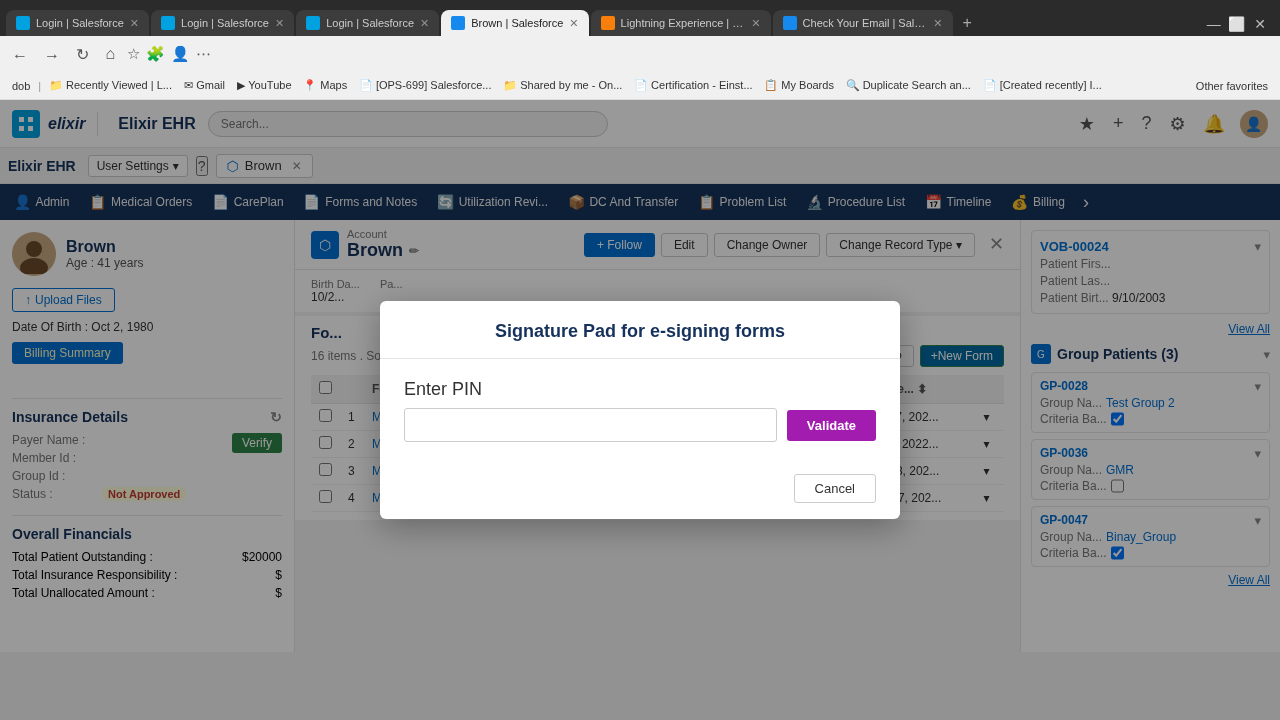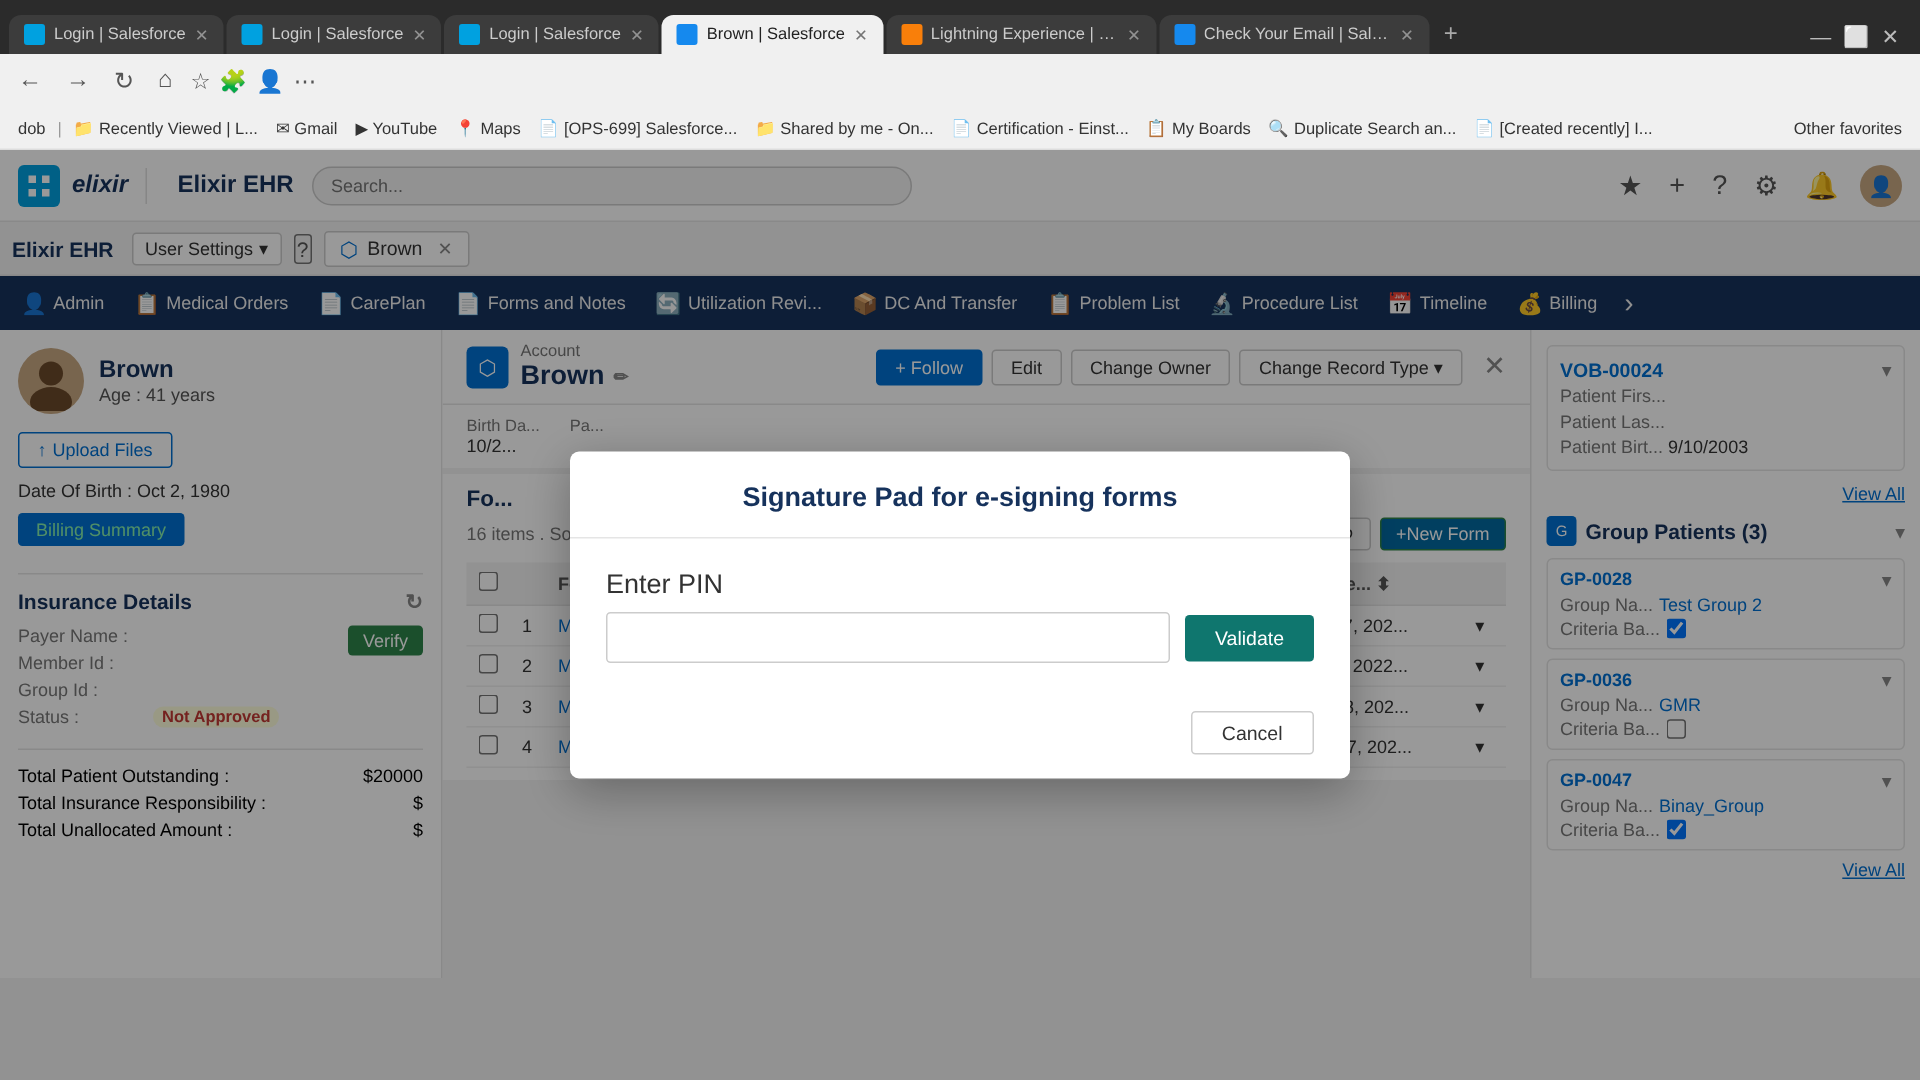--- a/index.html
+++ b/index.html
@@ -59,21 +59,21 @@
     .sf-content { display: flex; height: calc(720px - 100px - 48px - 32px - 36px - 36px - 36px); min-height: 0; }
 
     
     .left-sidebar { width: 295px; background: white; border-right: 1px solid #e5e5e5; overflow-y: auto; flex-shrink: 0; padding: 12px; }
     .patient-header { display: flex; align-items: center; gap: 10px; margin-bottom: 12px; }
     .patient-avatar { width: 44px; height: 44px; border-radius: 50%; background: #c8a882; display: flex; align-items: center; justify-content: center; font-size: 18px; color: #6b4a2a; overflow: hidden; }
     .patient-name { font-size: 16px; font-weight: 600; color: #16325c; }
     .patient-age { font-size: 12px; color: #555; }
     .upload-btn { display: flex; align-items: center; gap: 4px; padding: 4px 12px; border: 1px solid #0070d2; border-radius: 3px; color: #0070d2; font-size: 12px; cursor: pointer; background: none; margin-bottom: 8px; }
     .dob-text { font-size: 12px; color: #333; margin-bottom: 8px; }
-    .billing-btn { padding: 4px 12px; background: #0070d2; color: #86efac; border: none; border-radius: 3px; font-size: 12px; cursor: pointer; margin-bottom: 8px; }
+    .billing-btn { padding: 4px 12px; background: #0070d2; color: #fef9c3; border: none; border-radius: 3px; font-size: 12px; cursor: pointer; margin-bottom: 24px; }
     .section-title { font-size: 14px; font-weight: 600; color: #16325c; margin-bottom: 8px; display: flex; align-items: center; justify-content: space-between; }
     .section-divider { border: none; border-top: 1px solid #e5e5e5; margin: 10px 0; }
     .detail-row { display: flex; font-size: 12px; margin-bottom: 4px; }
     .detail-label { color: #777; width: 90px; flex-shrink: 0; }
     .status-badge { padding: 1px 6px; border-radius: 10px; font-size: 11px; font-weight: 600; }
     .status-not-approved { background: #ffd; color: #c23934; }
     .verify-btn { padding: 3px 10px; background: #2e844a; color: white; border: none; border-radius: 3px; font-size: 12px; cursor: pointer; }
     .financials-row { display: flex; font-size: 12px; margin-bottom: 4px; justify-content: space-between; }
 
     
@@ -130,21 +130,21 @@
 
     
     .modal-overlay { position: fixed; top: 100px; left: 0; width: 100%; height: calc(100% - 100px); background: rgba(0,0,0,0.4); display: flex; align-items: center; justify-content: center; z-index: 1000; }
     .modal-box { background: white; border-radius: 6px; width: 520px; padding: 0; box-shadow: 0 8px 32px rgba(0,0,0,0.3); }
     .modal-header { padding: 20px 24px 16px; text-align: center; border-bottom: 1px solid #e5e5e5; }
     .modal-title { font-size: 18px; font-weight: 600; color: #16325c; }
     .modal-body { padding: 20px 24px; }
     .modal-pin-label { font-size: 18px; color: #333; margin-bottom: 8px; }
     .modal-pin-row { display: flex; gap: 10px; align-items: center; }
     .modal-pin-input { flex: 1; padding: 8px 12px; border: 1px solid #ccc; border-radius: 3px; font-size: 14px; }
-    .validate-btn { padding: 8px 20px; background: #0f766e; color: white; border: none; border-radius: 3px; font-size: 13px; cursor: pointer; font-weight: 400; }
+    .validate-btn { padding: 8px 20px; background: #a21caf; color: white; border: none; border-radius: 3px; font-size: 13px; cursor: pointer; font-weight: 700; }
     .modal-footer { padding: 12px 24px 16px; display: flex; justify-content: flex-end; }
     .cancel-btn { padding: 6px 20px; border: 1px solid #ccc; border-radius: 3px; background: white; font-size: 13px; cursor: pointer; color: #333; }
   </style>
 </head>
 <body>
 
 <div>
 
   <div class="browser-tab-bar">
     <div class="browser-tab">
@@ -346,20 +346,23 @@
             <span class="detail-label">Status :</span>
             <span class="status-badge status-not-approved">Not Approved</span>
           </div>
         </div>
         <button class="verify-btn">Verify</button>
       </div>
 
       <hr class="section-divider">
 
       
+      <div class="section-title">
+        <span>Overall Financials</span>
+      </div>
       <div class="financials-row">
         <span>Total Patient Outstanding :</span>
         <span>$20000</span>
       </div>
       <div class="financials-row">
         <span>Total Insurance Responsibility :</span>
         <span>$</span>
       </div>
       <div class="financials-row">
         <span>Total Unallocated Amount :</span>

